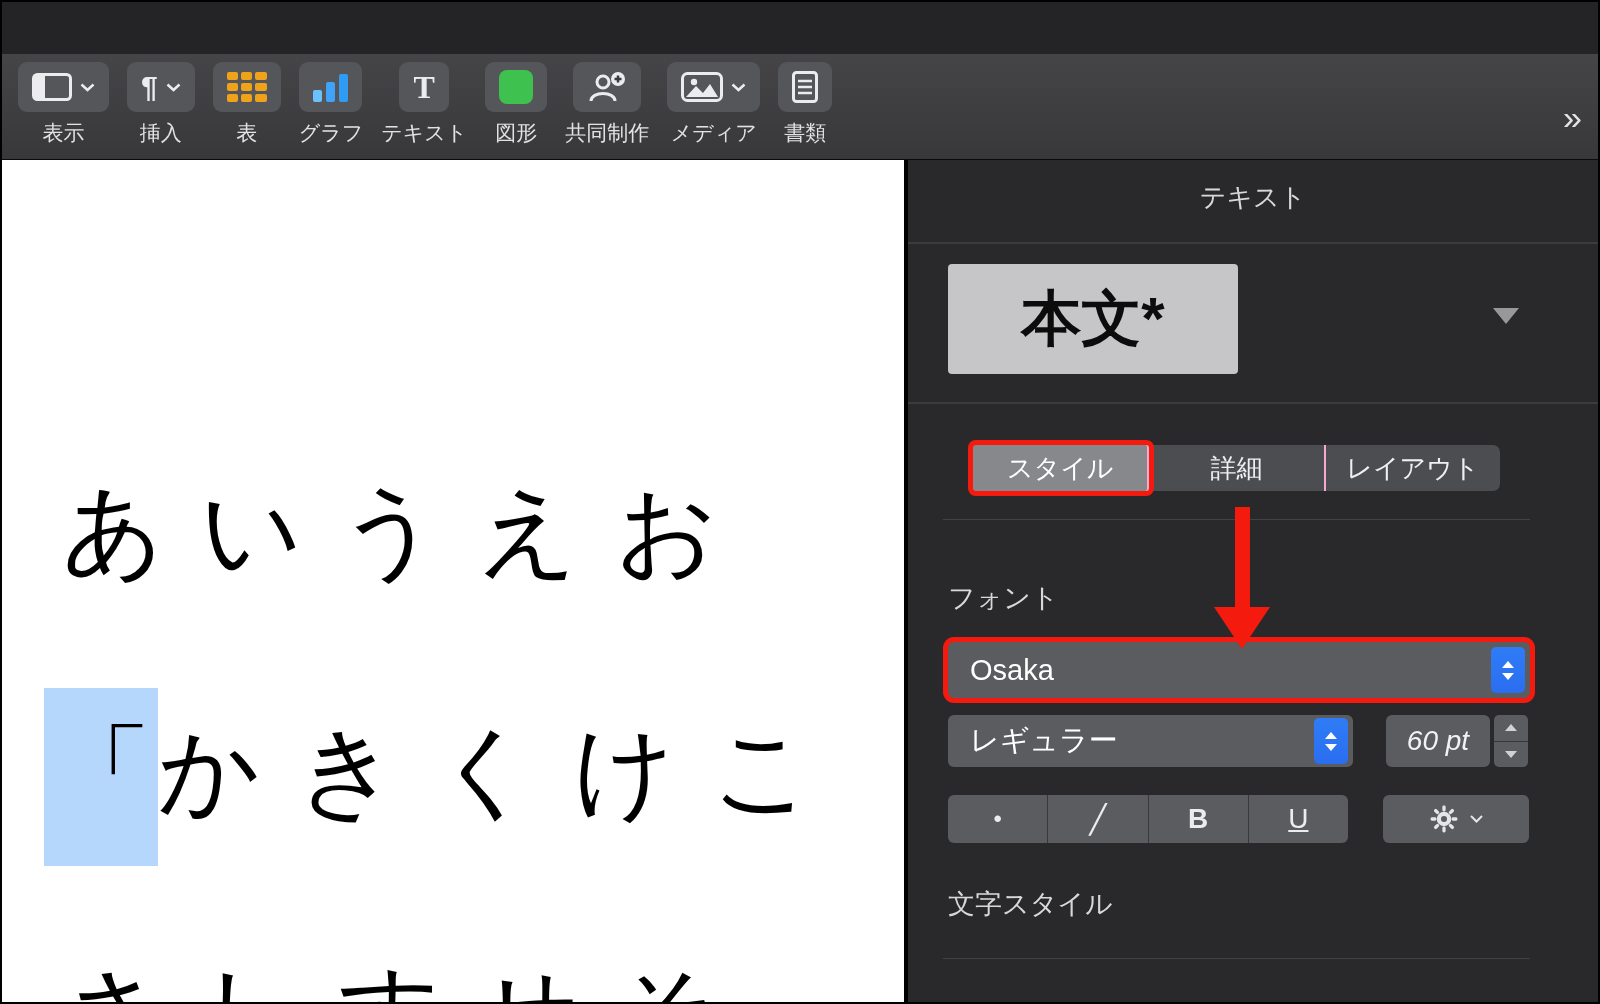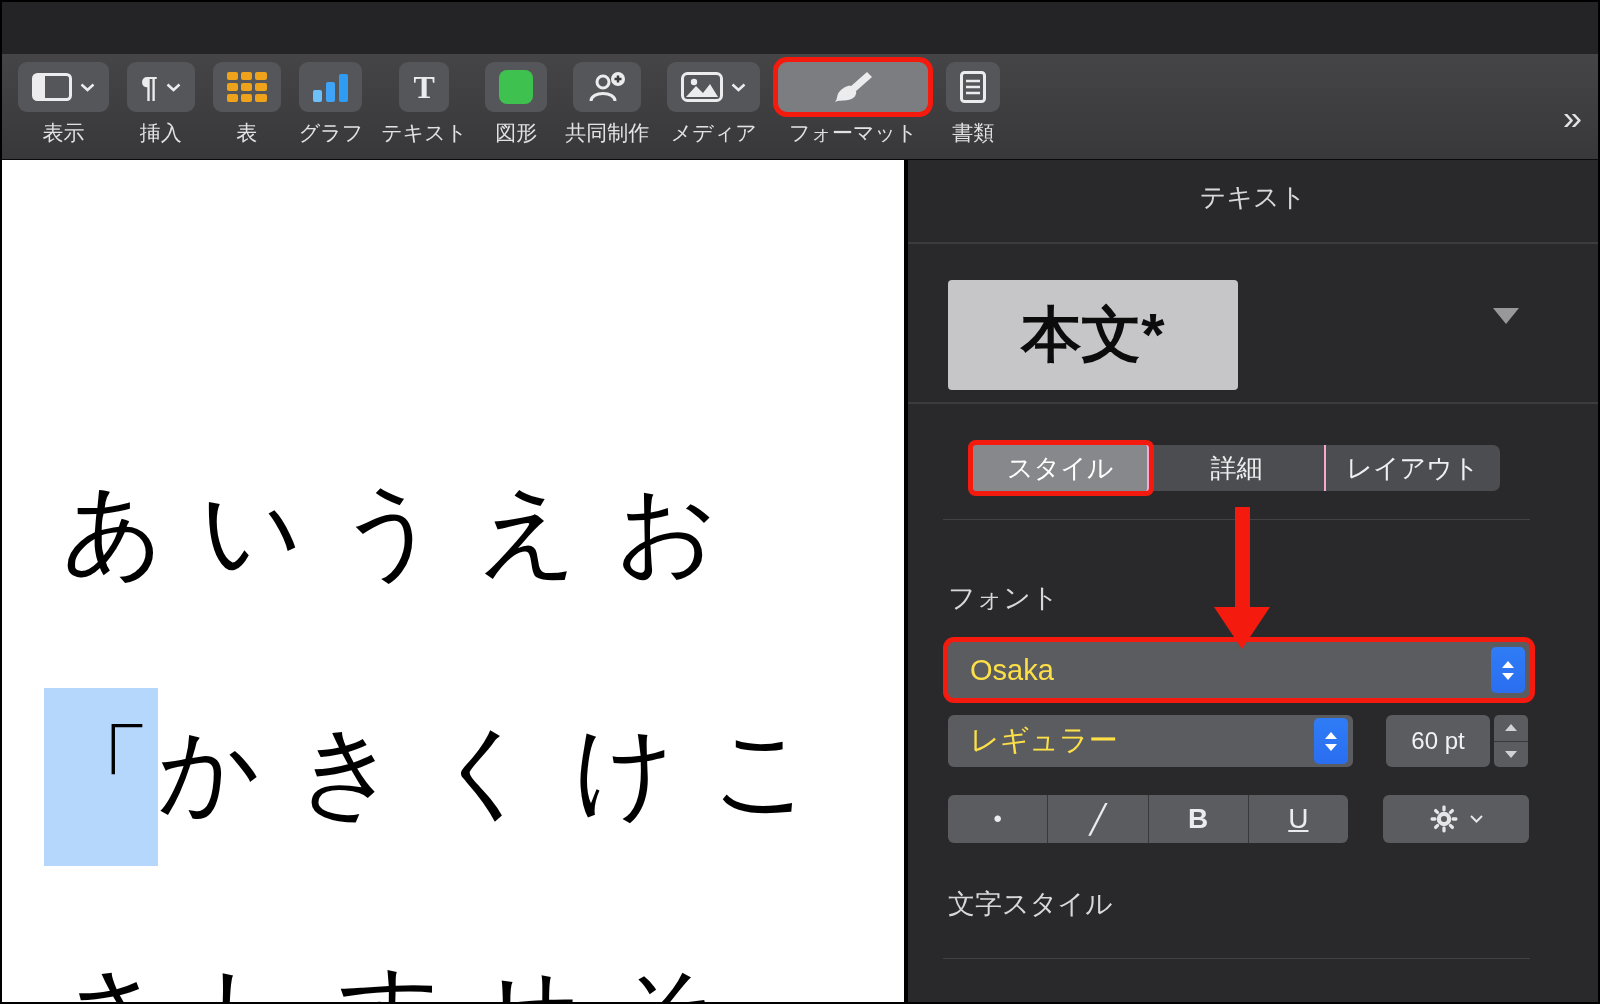--- a/index.html
+++ b/index.html
@@ -60,21 +60,21 @@
   .sb-header{ position:absolute; left:0; top:20px; width:100%; text-align:center;
               color:#d8d8da; font-size:26px; }
   .sb-div{ position:absolute; height:2px; background:#3c3c3e; }
   .div1{ left:0; top:82px; width:100%; }
   .div2{ left:0; top:242px; width:100%; }
   .div3{ left:35px; top:359px; width:587px; height:1px; background:#424244; }
   .div4{ left:35px; top:798px; width:587px; height:1px; background:#424244; }
 
   .para-style{ position:absolute; left:40px; top:104px; width:290px; height:110px;
                background:#c6c6c8; border-radius:4px; display:flex; align-items:center;
-               justify-content:center; color:#0c0c0c; font-size:60px; font-weight:600; cursor:pointer;margin-top:16px; }
+               justify-content:center; color:#0c0c0c; font-size:60px; font-weight:600; cursor:pointer; }
   .para-dd{ position:absolute; left:585px; top:148px; width:0; height:0; cursor:pointer;
             border-left:13px solid transparent; border-right:13px solid transparent;
             border-top:16px solid #98989a; }
 
   .tabs{ position:absolute; left:65px; top:285px; width:527px; height:46px;
          display:flex; background:#4b4d50; border-radius:7px; }
   .tab{ flex:1; display:flex; align-items:center; justify-content:center;
         color:#f0f0f2; font-size:26px; cursor:pointer; border-right:2px solid #f9a8d4; }
   .tab:first-child{ border-radius:7px 0 0 7px; }
   .tab:last-child{ border-radius:0 7px 7px 0; border-right:none; }
@@ -86,37 +86,37 @@
                  background:var(--annotation-red,#f51a0e); }
   .arrow .head{ position:absolute; left:0; top:100px; width:0; height:0;
                 border-left:28px solid transparent; border-right:28px solid transparent;
                 border-top:42px solid var(--annotation-red,#f51a0e); }
 
   .sb-label{ position:absolute; color:#d8d8da; font-size:27px; }
   .font-label{ left:40px; top:420px; }
   .charstyle-label{ left:40px; top:726px; }
 
   .combo{ position:absolute; background:#5a5c60; border-radius:6px; display:flex;
-          align-items:center; color:#fde047; font-size:29px; cursor:pointer; }
+          align-items:center; color:#ffffff; font-size:29px; cursor:pointer; }
   .combo .val{ padding-left:22px; }
   .combo-font{ left:40px; top:482px; width:582px; height:56px;
                box-shadow:0 0 0 5px var(--annotation-red,#f51a0e); }
   .combo-style{ left:40px; top:555px; width:405px; height:52px; }
   .stepper-blue{ position:absolute; right:5px; top:50%; transform:translateY(-50%);
                  width:34px; height:46px; border-radius:5px;
                  background:linear-gradient(var(--stepper-blue,#2f7cf6),#2a6ef0);
                  display:flex; flex-direction:column; align-items:center; justify-content:center;
                  gap:5px; cursor:pointer; }
   .tri{ width:0; height:0; border-left:6px solid transparent; border-right:6px solid transparent; }
   .tri.up{ border-bottom:7px solid #fff; }
   .tri.down{ border-top:7px solid #fff; }
 
   .size-field{ position:absolute; left:478px; top:555px; width:104px; height:52px;
                background:#5a5c60; border-radius:6px; display:flex; align-items:center;
-               justify-content:center; color:#f2f2f4; font-size:24px; cursor:pointer; }
+               justify-content:center; color:#f2f2f4; font-size:28px; cursor:pointer;font-style:italic; }
   .size-stepper{ position:absolute; left:586px; top:555px; width:34px; height:52px;
                  background:#5a5c60; border-radius:5px; display:flex; flex-direction:column;
                  cursor:pointer; }
   .size-stepper .half{ flex:1; display:flex; align-items:center; justify-content:center; }
   .size-stepper .half:first-child{ border-bottom:1px solid #39393b; }
   .size-stepper .tri.up{ border-bottom:7px solid #d2d2d4; }
   .size-stepper .tri.down{ border-top:7px solid #d2d2d4; }
 
   .seg-row{ position:absolute; left:40px; top:635px; width:400px; height:48px;
             display:flex; background:#5a5c60; border-radius:6px; }
@@ -228,29 +228,20 @@
           <circle cx="13" cy="10" r="3.2" fill="#ececee"></circle>
           <path d="M5 25 L15 14 L22 21 L29 12 L37 25 Z" fill="#ececee"></path>
         </svg>
         <svg width="15" height="9" viewBox="0 0 15 9">
           <path d="M1.5 1.5 L7.5 7 L13.5 1.5" fill="none" stroke="#ececee" stroke-width="2.5"></path>
         </svg>
       </div>
       <div class="tb-label">メディア</div>
     </div>
 
-    <div class="tb-item">
-      <div class="tb-btn highlight" style="min-width:150px">
-        <svg width="40" height="32" viewBox="0 0 40 32">
-          <path d="M34 1 L39 6 L22 21 L17 16 Z" fill="#ececee"></path>
-          <path d="M18 15 L23 20 C24 24 21 28 15 29 C10 30 5 29 2 31 C5 28 3 24 7 20 C10 17 15 14 18 15 Z" fill="#ececee"></path>
-        </svg>
-      </div>
-      <div class="tb-label">フォーマット</div>
-    </div>
 
     <div class="tb-item">
       <div class="tb-btn">
         <svg width="26" height="32" viewBox="0 0 26 32">
           <rect x="1.5" y="1.5" width="23" height="29" rx="3" fill="none" stroke="#ececee" stroke-width="3"></rect>
           <path d="M6 10 H20 M6 16 H20 M6 22 H20" stroke="#ececee" stroke-width="2.5"></path>
         </svg>
       </div>
       <div class="tb-label">書類</div>
     </div>

